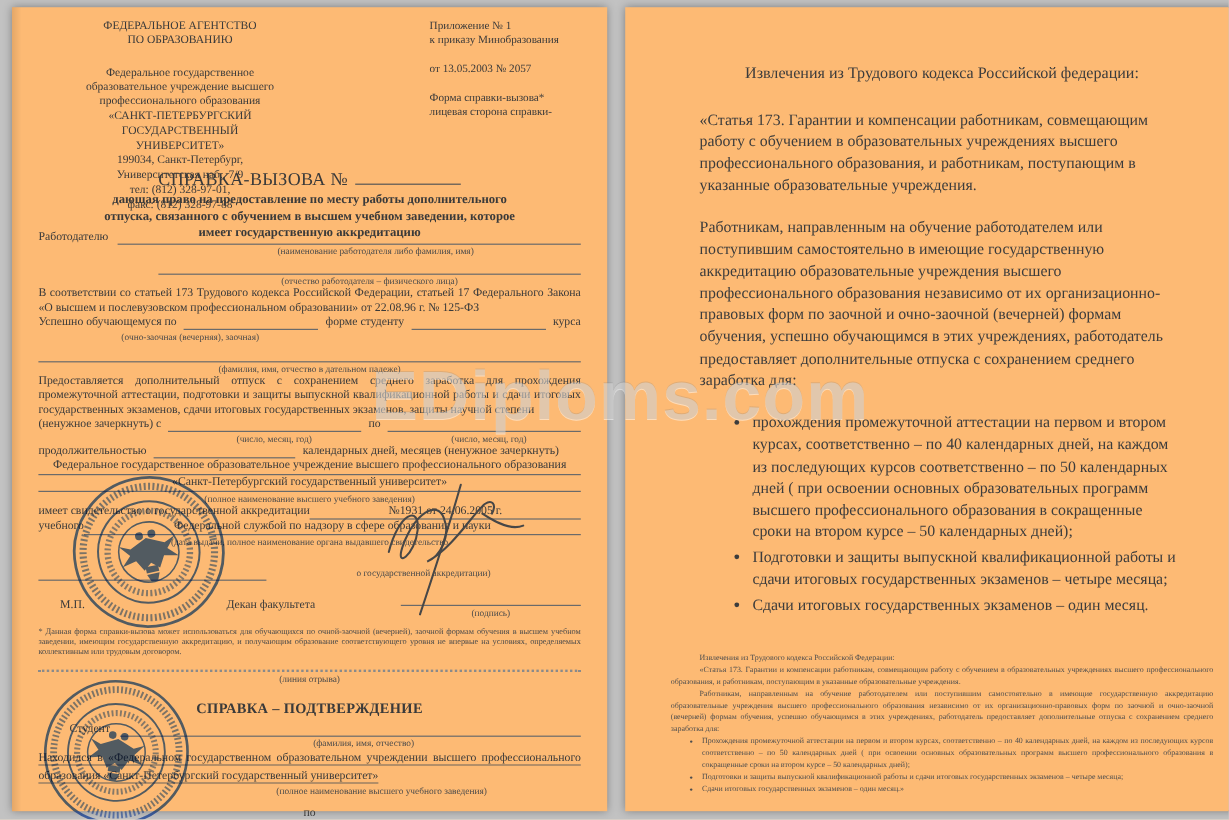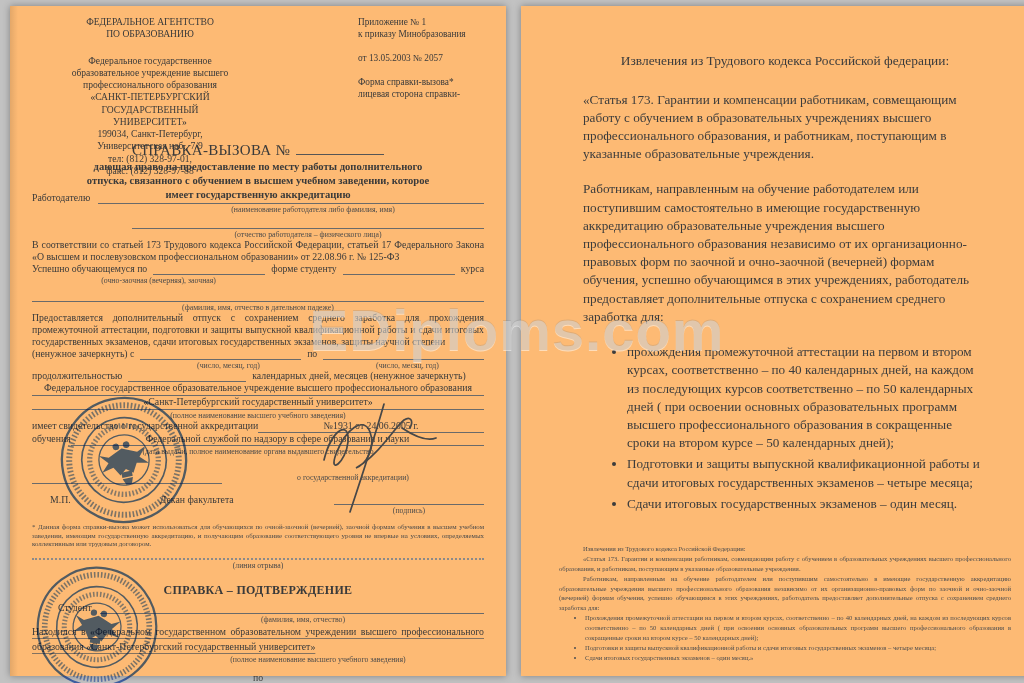--- a/index.html
+++ b/index.html
@@ -141,33 +141,33 @@
         <span>календарных дней, месяцев (ненужное зачеркнуть)</span>
       </div>
       <div class="ul-center">Федеральное государственное образовательное учреждение высшего профессионального образования</div>
       <div class="ul-center">«Санкт-Петербургский государственный университет»</div>
       <div class="cap">(полное наименование высшего учебного заведения)</div>
       <div class="row">
         <span>имеет свидетельство о государственной аккредитации</span>
         <span class="blank center" style="height:12px">№1931 от 24.06.2005 г.</span>
       </div>
       <div class="row">
-        <span>обучения</span>
+        <span>учебного</span>
         <span class="blank center" style="height:12px">Федеральной службой по надзору в сфере образования и науки</span>
       </div>
       <div class="cap">(дата выдачи, полное наименование органа выдавшего свидетельство</div>
       <div style="height:16px"></div>
       <div class="row">
         <span class="blank" style="max-width:190px"></span>
         <span class="cap" style="flex:1">о государственной аккредитации)</span>
       </div>
       <div style="height:10px"></div>
-      <div class="row" style="align-items:flex-start">
+      <div class="row" style="align-items:center">
         <span style="margin-left:18px">М.П.</span>
-        <span style="margin-left:89px">Декан факультета</span>
+        <span style="margin-left:118px">Декан факультета</span>
         <span style="flex:1"></span>
         <span class="sigcol">
           <span class="sigline"></span>
           <span class="cap">(подпись)</span>
         </span>
       </div>
       <div class="footnote">* Данная форма справки-вызова может использоваться для обучающихся по очной-заочной (вечерней), заочной формам обучения в высшем учебном заведении, имеющим государственную аккредитацию, и получающим образование соответствующего уровня не впервые на условиях, определяемых коллективным или трудовым договором.</div>
       <div class="tear"></div>
       <div class="cap">(линия отрыва)</div>
 

